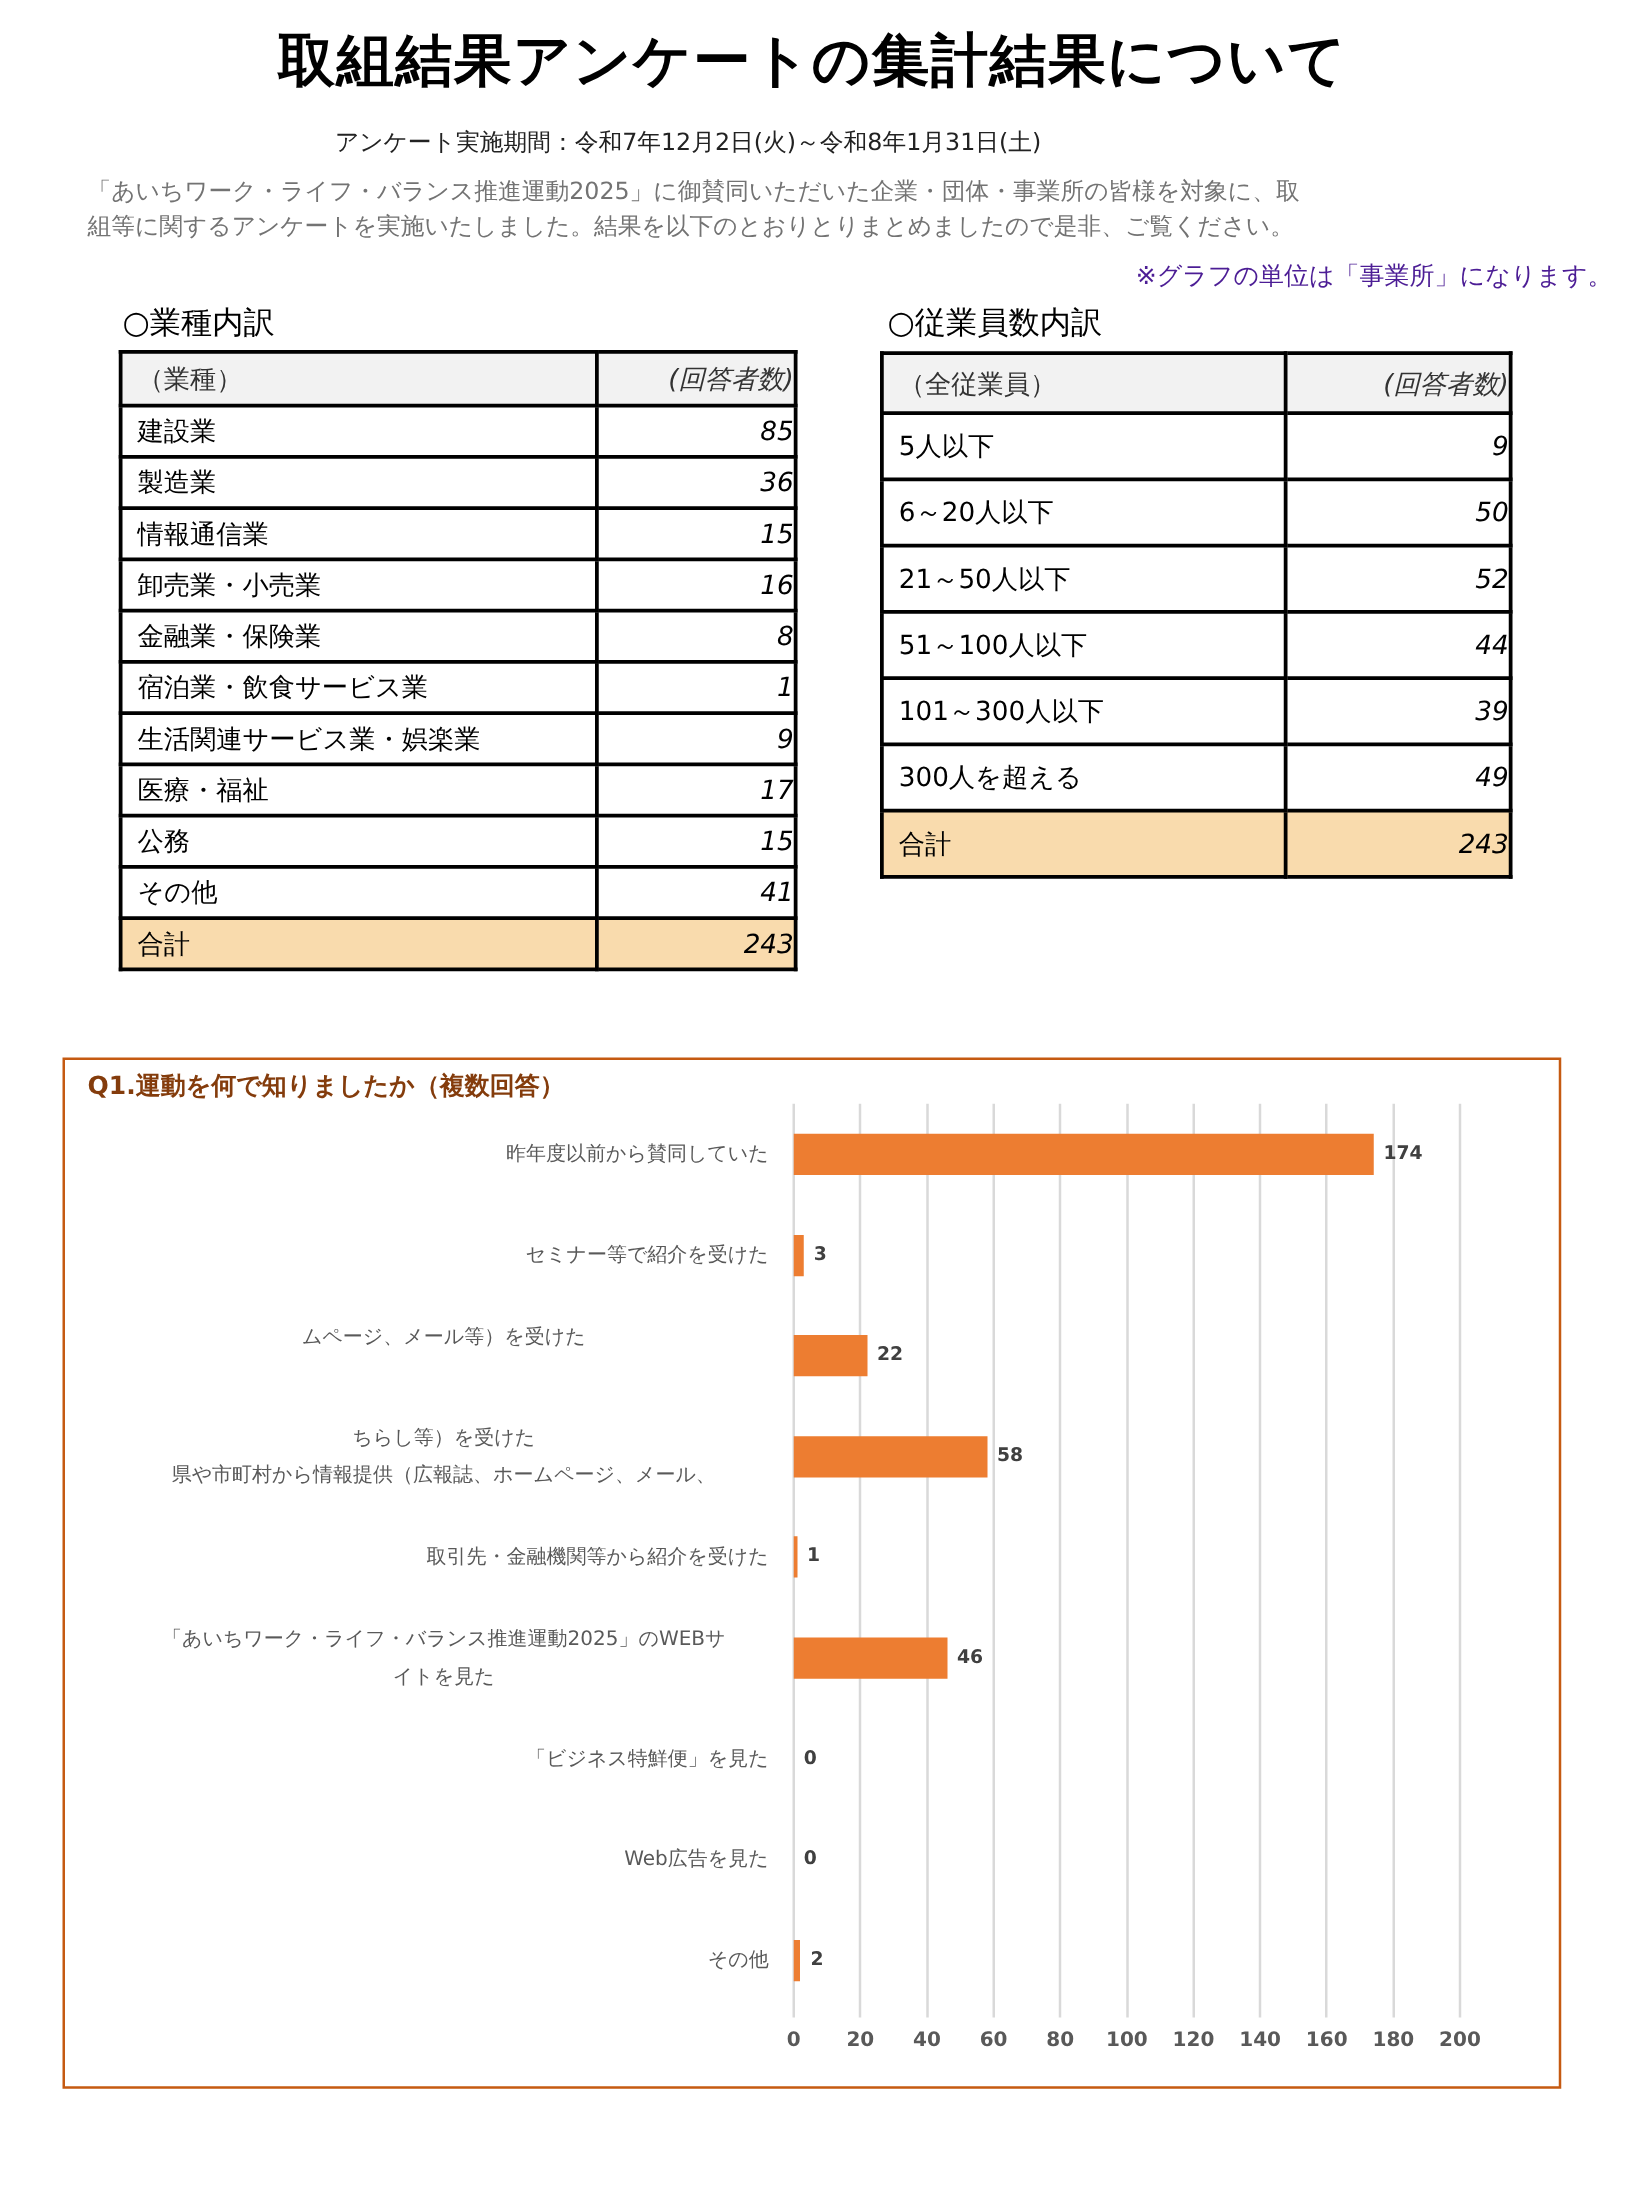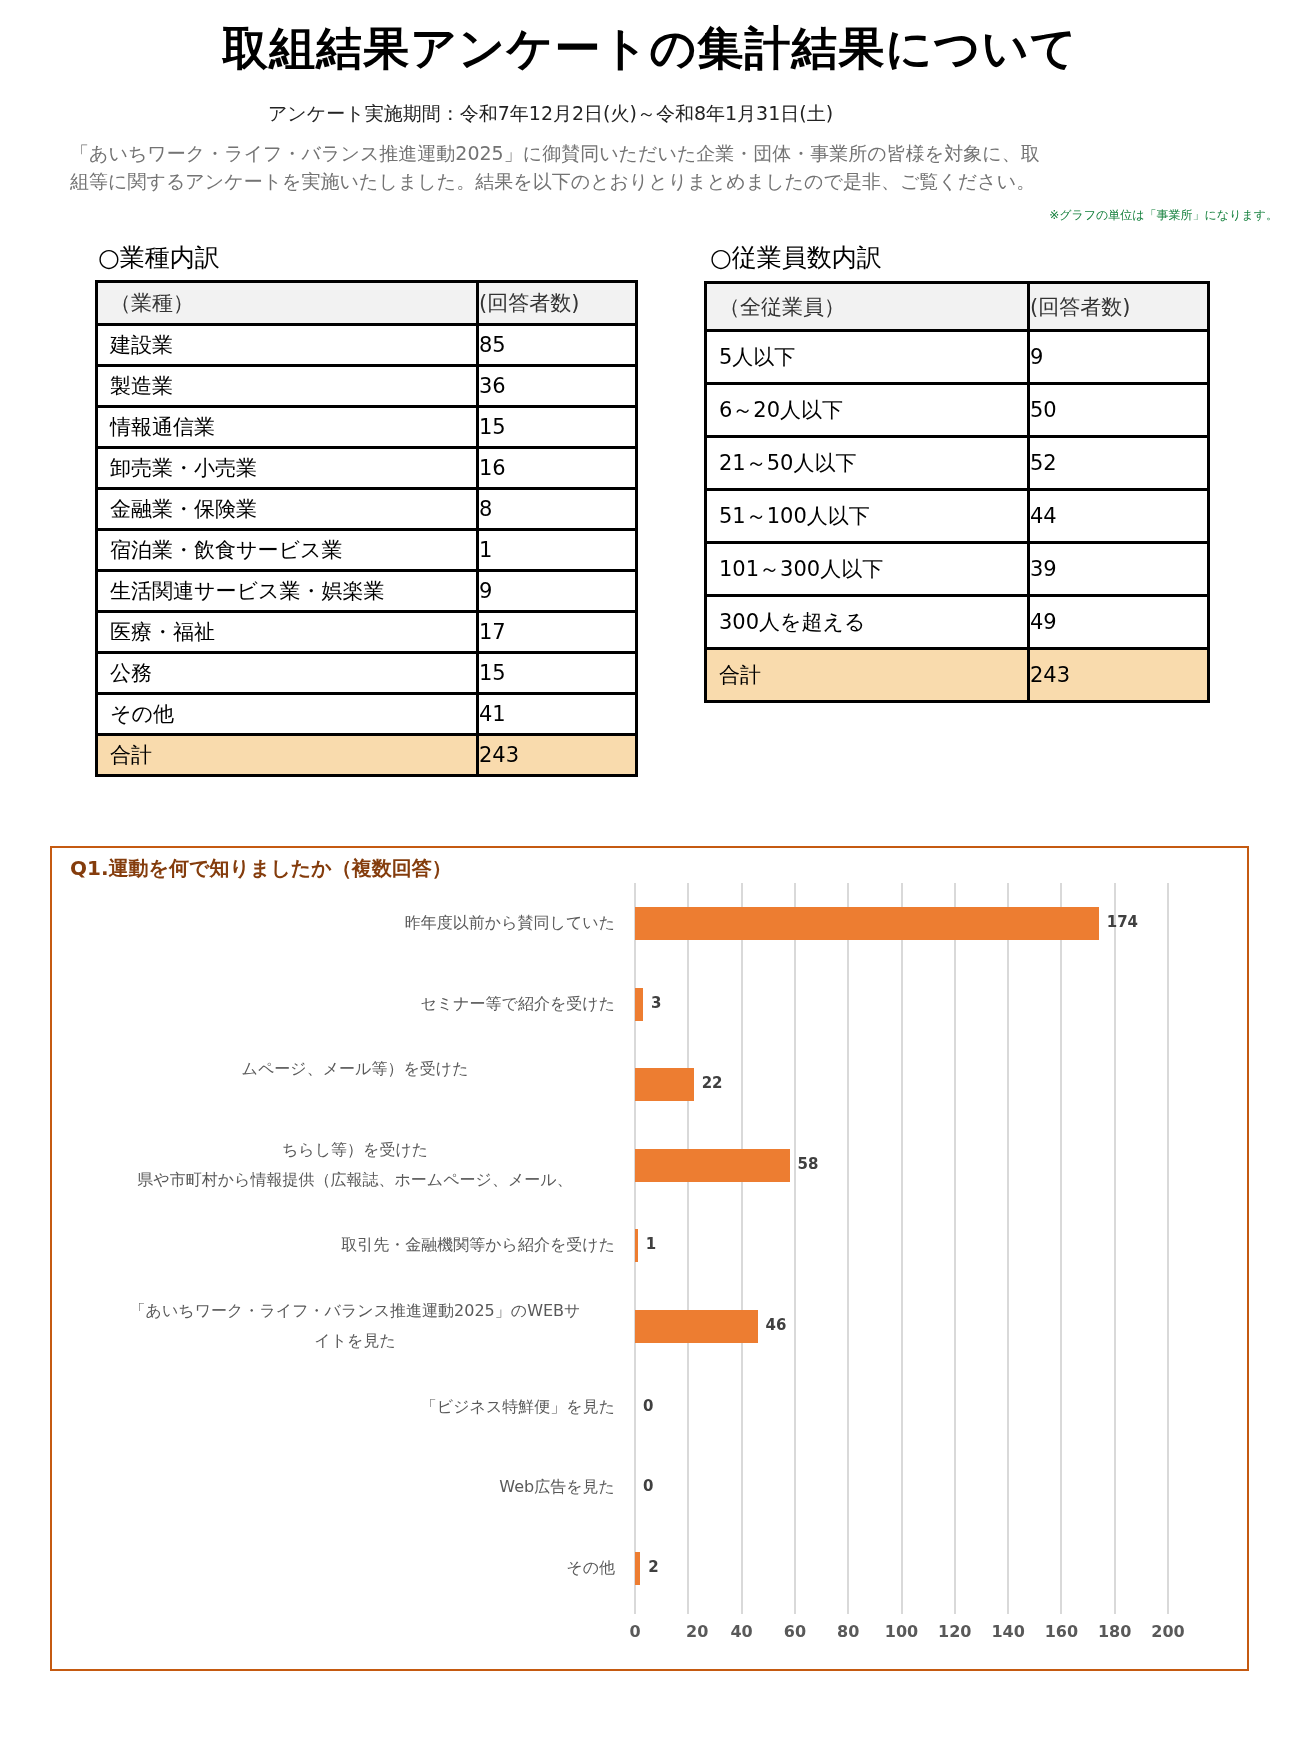--- a/index.html
+++ b/index.html
@@ -2,25 +2,25 @@
 <html><head>
 <meta charset="utf-8">
 <style>
   html, body { margin: 0; padding: 0; background: #ffffff; }
   body { width: 1300px; height: 1754px; position: relative; overflow: hidden;
          font-family: "DejaVu Sans", "Liberation Sans", sans-serif; color: #000; }
   .abs { position: absolute; }
   .title { left: 0; width: 1300px; top: 18px; text-align: center; font-size: 46px; font-weight: bold; letter-spacing: 1px; }
   .period { left: 0; width: 1101px; top: 101px; text-align: center; font-size: 19px; color: #222; }
   .intro { left: 70px; width: 1170px; top: 139px; font-size: 19px; line-height: 28px; color: #737373; text-align: left; }
-  .note { right: 22px; top: 207px; font-size: 12px; color: #15803d; }
+  .note { right: 10px; top: 207px; font-size: 20px; color: #4c1d95; }
   .section-h { font-size: 25px; font-weight: normal; top: 241px; }
   table.t { position: absolute; border-collapse: collapse; font-size: 21px; }
   table.t td { border: 3px solid #000; padding: 0 0 0 12px; }
-  table.t td.num { text-align: left; padding: 0; }
+  table.t td.num { text-align: right; padding: 0; font-style: italic; }
   table.t tr.head td { background: #f2f2f2; color: #333; }
   table.t tr.total td { background: #f9dbad; }
   #t1 { left: 95px; top: 280px; width: 543px; padding-left: 13px; }
   #t1 td.lbl { width: 366px; }
   #t1 tr.head td { height: 40px; }
   #t1 tr td { height: 38px; }
   #t2 { left: 704px; top: 281px; width: 506px; }
   #t2 td.lbl { width: 308px; }
   #t2 tr.head td { height: 45px; }
   #t2 tr td { height: 50px; }
@@ -135,21 +135,21 @@
   </tr>
 </tbody>
   </table>
 
 <div class="abs chart-box"></div>
 <div class="abs chart-title">Q1.運動を何で知りましたか（複数回答）</div>
 <div id="chart">
     <div class="grid" style="left: 634px;"></div>
     <div class="tick" style="left: 635px;">0</div>
     <div class="grid" style="left: 687.3px;"></div>
-    <div class="tick" style="left: 688.3px; text-align: right;">20</div>
+    <div class="tick" style="left: 688.3px;">20</div>
     <div class="grid" style="left: 740.6px;"></div>
     <div class="tick" style="left: 741.6px;">40</div>
     <div class="grid" style="left: 793.9px;"></div>
     <div class="tick" style="left: 794.9px;">60</div>
     <div class="grid" style="left: 847.2px;"></div>
     <div class="tick" style="left: 848.2px;">80</div>
     <div class="grid" style="left: 900.5px;"></div>
     <div class="tick" style="left: 901.5px;">100</div>
     <div class="grid" style="left: 953.8px;"></div>
     <div class="tick" style="left: 954.8px;">120</div>

